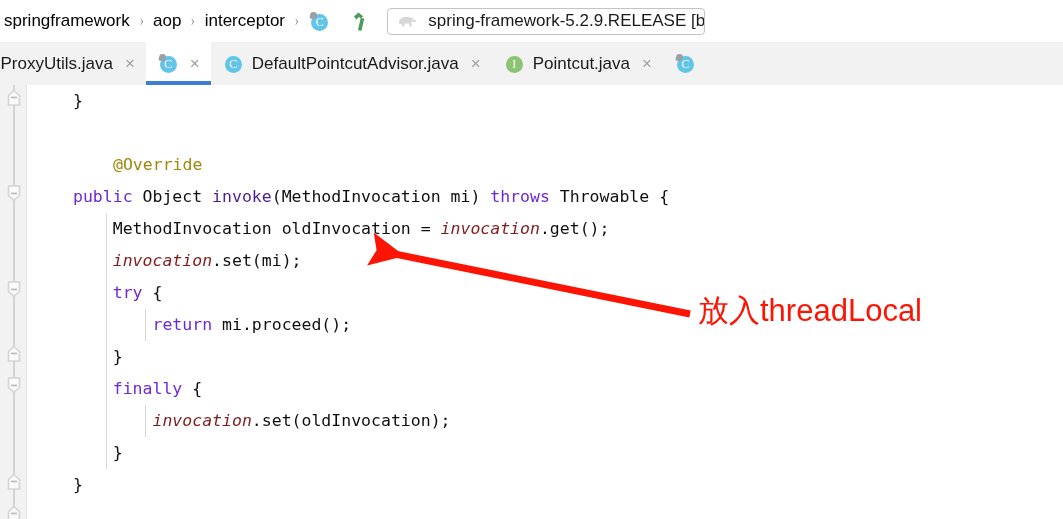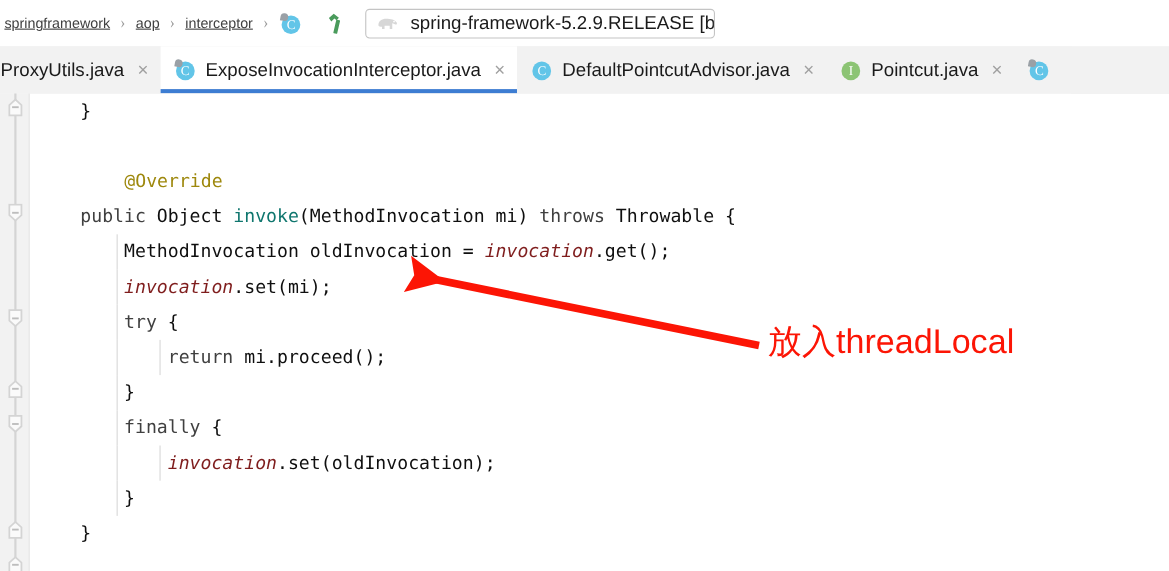--- a/index.html
+++ b/index.html
@@ -27,26 +27,25 @@
     left: 0; top: 0;
     width: 1063px;
     height: 42px;
     background: #ffffff;
     display: flex;
     align-items: center;
     box-sizing: border-box;
     padding-left: 2px;
   }
   .crumb {
-    font-size: 13px;
-    color: #404040;
+    font-size: 17px;
+    color: #000000;
     white-space: nowrap;
     padding: 0 2px;
     line-height: 22px;
-    text-decoration: underline;
   }
   .crumb-sep {
     font-size: 16px;
     color: #9b9b9b;
     padding: 0 7px;
     font-family: "Liberation Serif", serif;
     transform: scaleX(0.85);
   }
   .crumb-with-icon {
     display: flex;
@@ -229,23 +228,23 @@
     box-sizing: border-box;
     position: relative;
   }
   
   .iguide {
     position: absolute;
     width: 1px;
     background: #d8d8d8;
   }
 
-  .k  { color: #404040; text-align: center; }          
+  .k  { color: #6d28d9; text-align: center; }          
   .ann{ color: #9e880d; margin-left: 40px; }          
-  .m  { color: #0f766e; }          
+  .m  { color: #4c1d95; }          
   .f  { color: #7f1d1d; font-style: italic; } 
   .p  { color: #0f0f0f; }          
 
   
   .annot-layer {
     position: absolute;
     left: 12px; top: 0;
     width: 1063px; height: 519px;
     pointer-events: none;
   }
@@ -306,21 +305,20 @@
       <span class="tab-label">JProxyUtils.java</span>
       <span class="tab-close">×</span>
     </div>
 
     <div class="tab active">
       <span class="icon-class">
         <span class="disc"></span>
         <span class="glyph">C</span>
         <span class="pin"></span>
       </span>
-      <span class="tab-label">ExposeInvocationInterceptor.java</span>
       <span class="tab-close">×</span>
     </div>
 
     <div class="tab">
       <span class="icon-class">
         <span class="disc"></span>
         <span class="glyph">C</span>
       </span>
       <span class="tab-label">DefaultPointcutAdvisor.java</span>
       <span class="tab-close">×</span>

